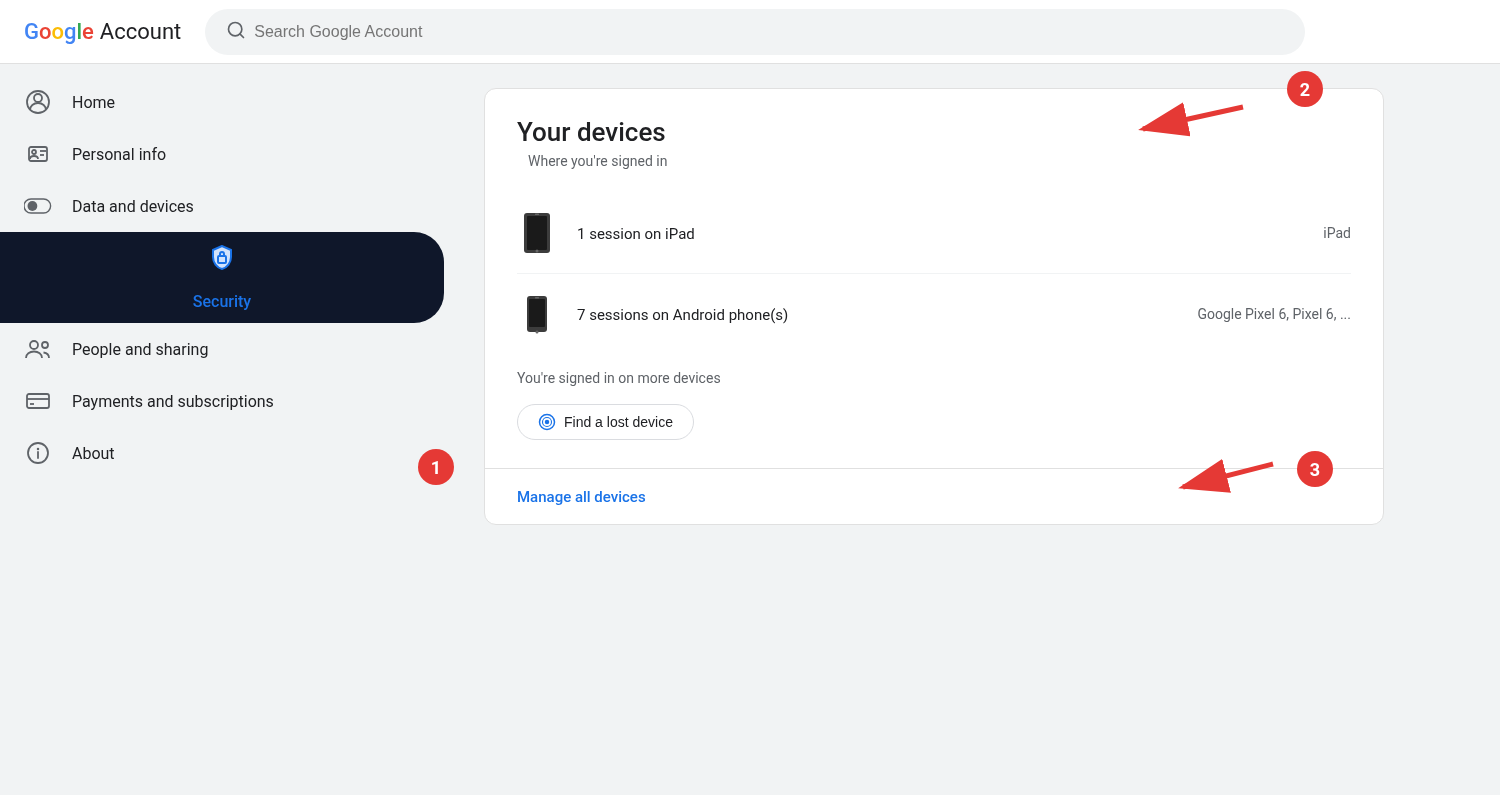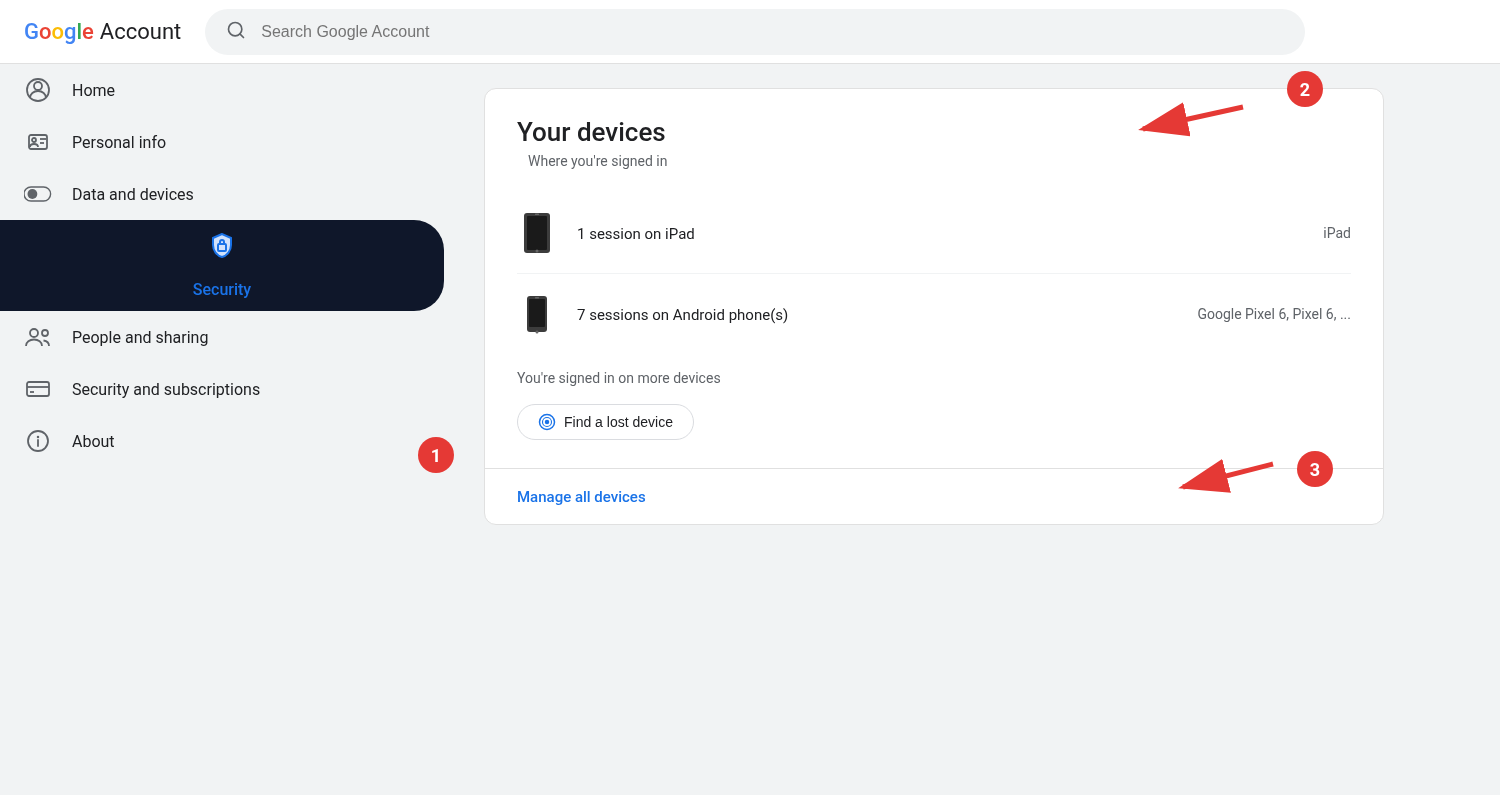--- a/index.html
+++ b/index.html
@@ -44,21 +44,21 @@
     }
     .search-bar {
       flex: 1;
       max-width: 1100px;
       background: #f1f3f4;
       border-radius: 24px;
       height: 46px;
       display: flex;
       align-items: center;
       padding: 0 20px;
-      gap: 15px;
+      gap: 8px;
       border: 1px solid transparent;
       justify-content: space-between;
     }
     .search-icon-svg {
       color: #5f6368;
       font-size: 18px;
     }
     .search-input {
       background: transparent;
       border: none;
@@ -70,21 +70,21 @@
 
     
     .layout {
       display: flex;
       height: calc(795px - 72px);
     }
 
     
     .sidebar {
       width: 460px;
-      padding: 0 0;
+      padding: 12px 0;
       background: #f1f3f4;
       flex-shrink: 0;
     }
     .nav-item {
       display: flex;
       align-items: center;
       padding: 12px 24px;
       cursor: pointer;
       border-radius: 0 30px 30px 0;
       margin-right: 16px;
@@ -312,21 +312,21 @@
     </div>
 
     <div class="nav-item">
       <span class="nav-icon">
         <svg width="24" height="18" viewBox="0 0 24 18" fill="none" stroke="currentColor" stroke-width="1.8">
           <rect x="1" y="2" width="22" height="14" rx="2"></rect>
           <line x1="1" y1="7" x2="23" y2="7"></line>
           <line x1="4" y1="12" x2="8" y2="12"></line>
         </svg>
       </span>
-      <span class="nav-label">Security and subscriptions</span>
+      <span class="nav-label">Payments and subscriptions</span>
     </div>
 
     <div class="nav-item" style="position:relative;">
       <span class="nav-icon">
         <svg width="24" height="24" viewBox="0 0 24 24" fill="none" stroke="currentColor" stroke-width="1.8">
           <circle cx="12" cy="12" r="10"></circle>
           <line x1="12" y1="8" x2="12" y2="8" stroke-width="2.5" stroke-linecap="round"></line>
           <line x1="12" y1="11" x2="12" y2="17" stroke-linecap="round"></line>
         </svg>
       </span>

